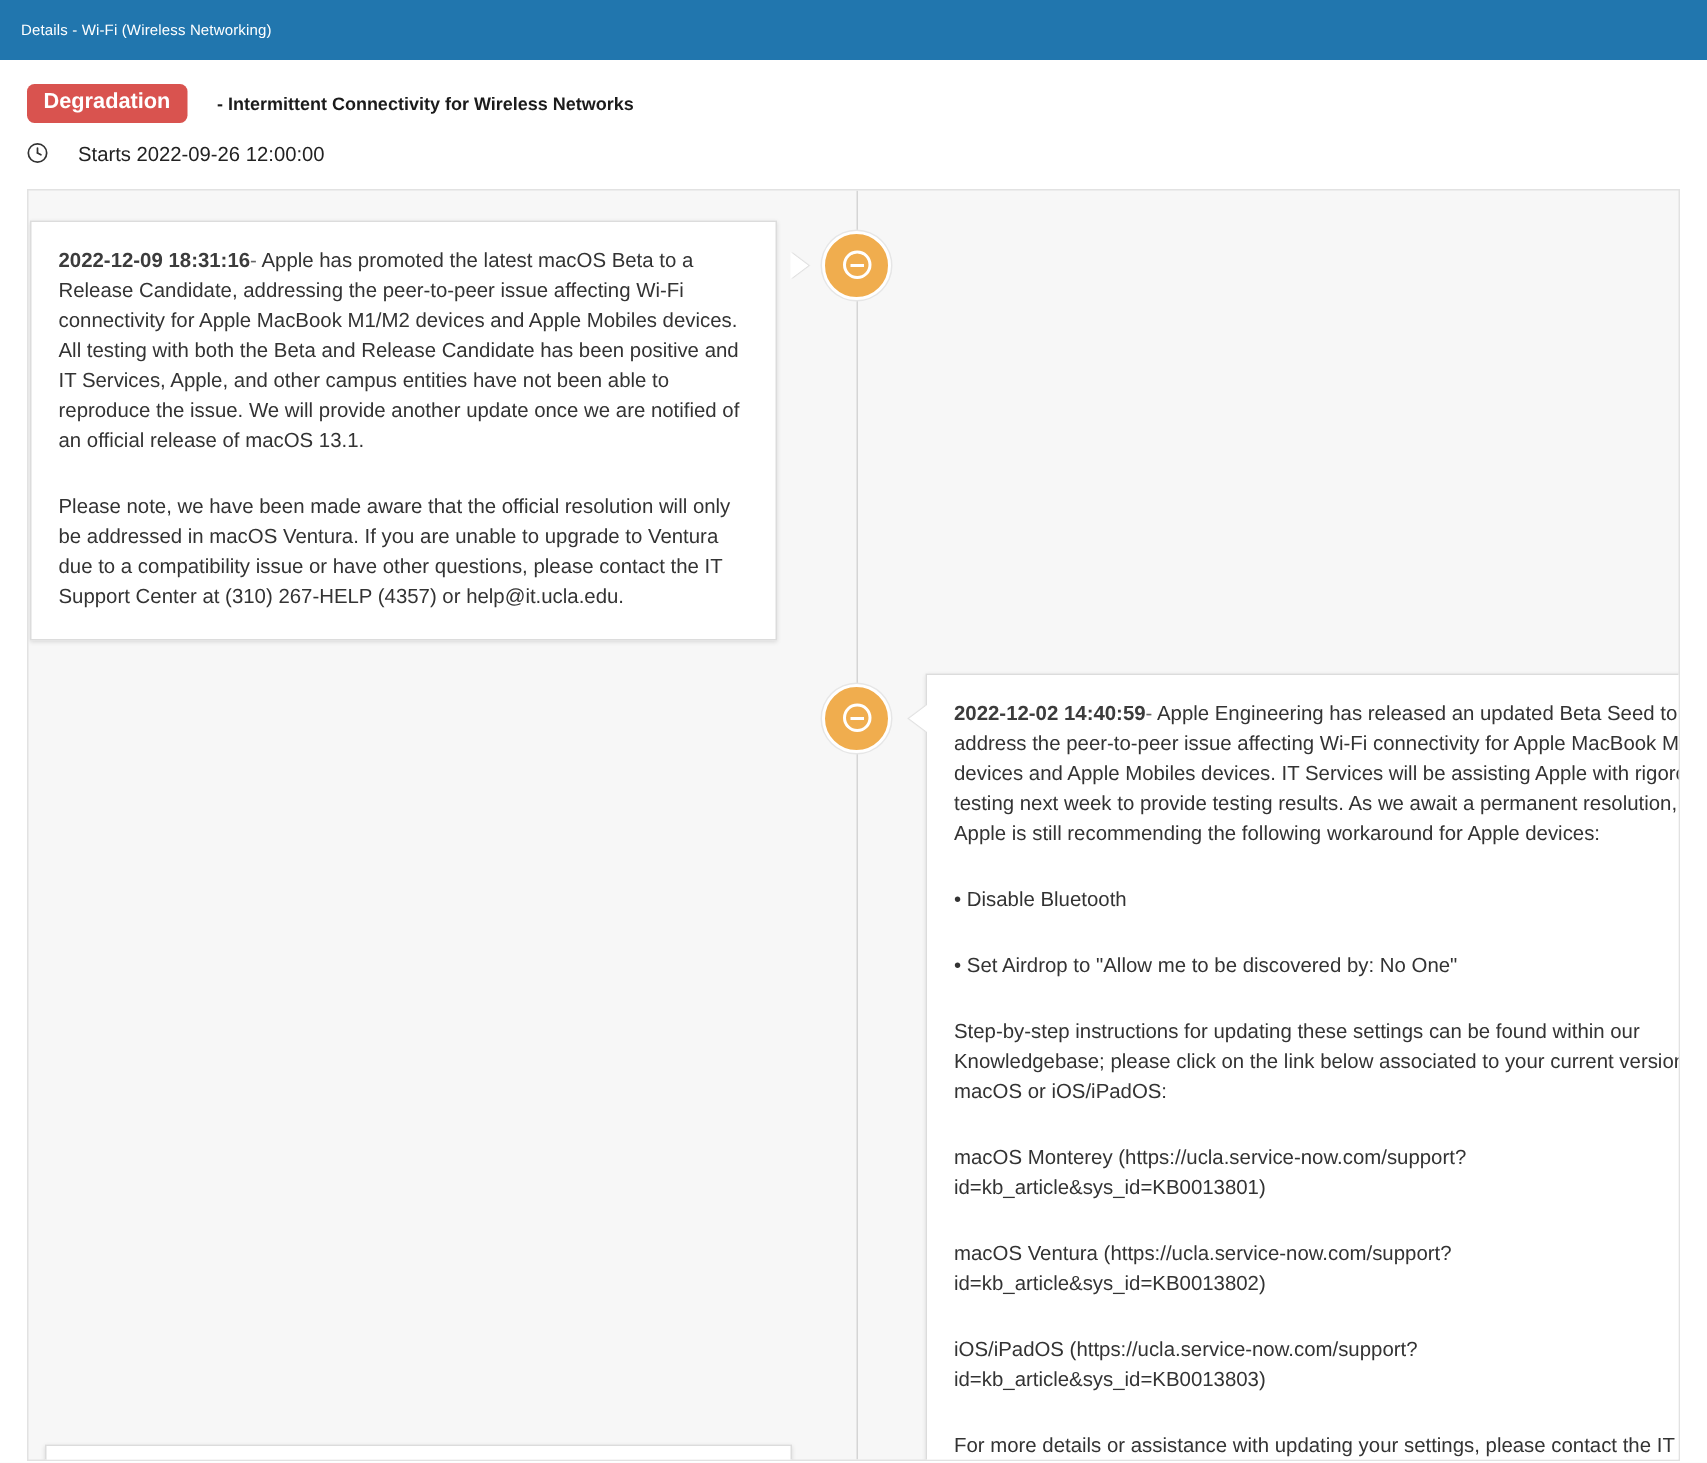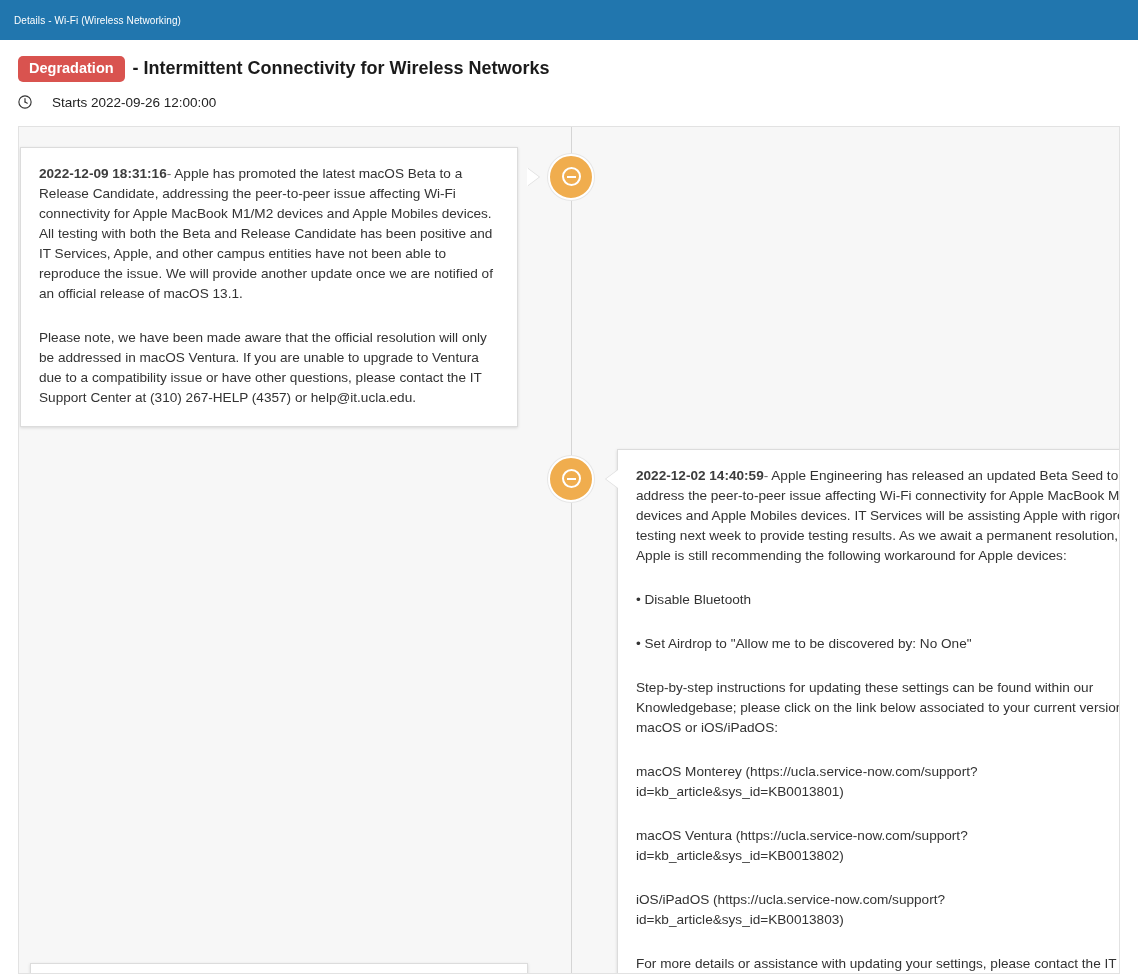--- a/index.html
+++ b/index.html
@@ -27,38 +27,38 @@
     letter-spacing: .1px;
   }
 
   
   .header {
     padding: 16px 18px 10px 18px;
   }
   .headline {
     display: flex;
     align-items: center;
-    gap: 0;
+    gap: 12px;
     font-size: 18px;
     color: #222222;
     font-weight: 600;
   }
   .badge {
     display: inline-block;
     background: #d9534f;
     color: #ffffff;
     font-size: 14.5px;
     font-weight: 600;
     border-radius: 5px;
     padding: 5px 11px 6px 11px;
     line-height: 1;
     margin-right: 8px;
   }
   .headline-text {
-    font-size: 18px;
+    font-size: 12px;
     font-weight: 600;
     color: #1b1b1b;
   }
   .starts {
     display: flex;
     align-items: center;
     gap: 20px;
     margin-top: 13px;
     font-size: 13.5px;
     color: #222222;

